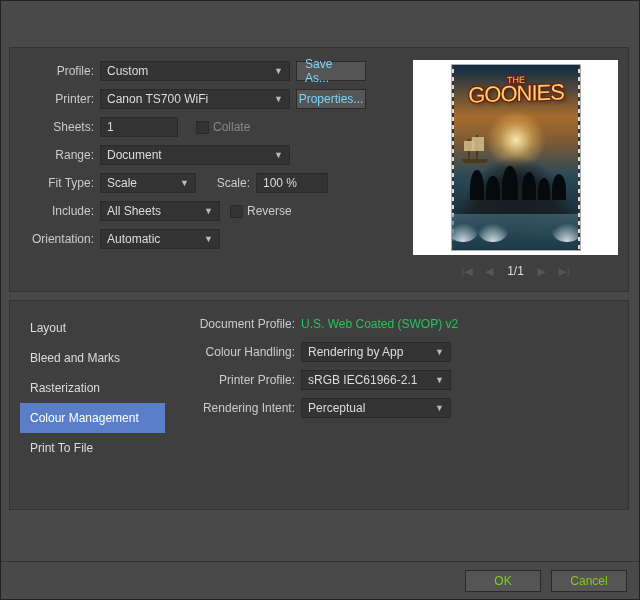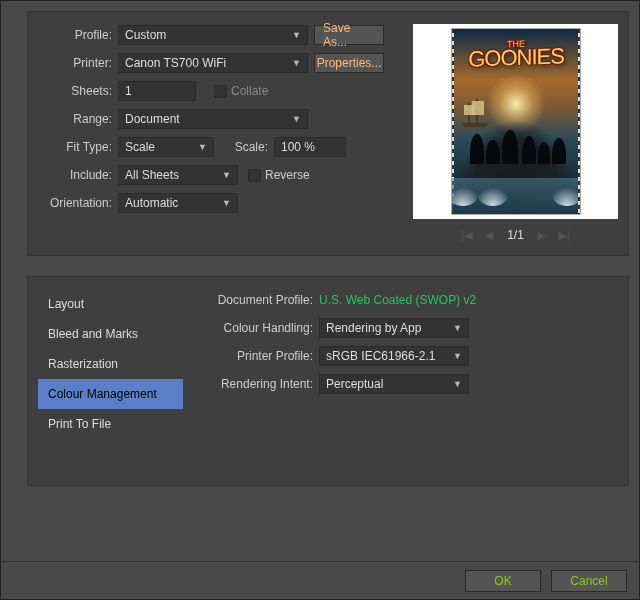--- a/index.html
+++ b/index.html
@@ -2,34 +2,34 @@
 <html><head>
 <meta charset="utf-8">
 <style>
 * { box-sizing: border-box; margin: 0; padding: 0; font-family: -apple-system, "Segoe UI", Arial, sans-serif; }
 body { background: #2c2c2c; color: #ccc; font-size: 12px; width: 640px; height: 600px; overflow: hidden; }
 .dialog { width: 640px; height: 600px; background: #494949; border: 1px solid #222; display: flex; flex-direction: column; }
 .titlebar { height: 30px; background: #3a3a3a; display: flex; align-items: center; justify-content: center; position: relative; border-bottom: 1px solid #2a2a2a; }
 .titlebar .title { color: #ddd; font-size: 12px; }
 .titlebar .close { position: absolute; right: 8px; top: 6px; width: 16px; height: 16px; color: #ccc; cursor: pointer; display:flex; align-items:center; justify-content:center; font-size:14px; }
 
-.content { flex: 1; padding: 10px 10px 0 26px; display: flex; flex-direction: column; gap: 20px; }
+.content { flex: 1; padding: 10px 10px 0 8px; display: flex; flex-direction: column; gap: 8px; margin-top: 36px; }
 
 .panel { background: #3f3f3f; border: 1px solid #333; padding: 12px 10px; }
 
 .upper { display: flex; gap: 10px; }
 .form-area { flex: 1; }
 .preview-area { width: 205px; display: flex; flex-direction: column; align-items: center; }
 
 .row { display: flex; align-items: center; margin-bottom: 6px; height: 22px; }
 .row .lbl { width: 80px; text-align: right; padding-right: 6px; color: #ccc; font-size: 12px; }
 .select, .num, .txt { background: #333; border: 1px solid #2a2a2a; color: #ddd; height: 20px; font-size: 12px; padding: 0 6px; display:flex; align-items:center; justify-content:space-between; }
 .select { cursor: pointer; }
 .select .caret { margin-left:auto; color:#bbb; font-size:9px; }
-.btn { background: #555; border: 1px solid #2a2a2a; color: #fdba74; height: 20px; font-size: 12px; padding: 0 8px; cursor:pointer; display:flex; align-items:center; justify-content:center; }
+.btn { background: #555; border: 1px solid #2a2a2a; color: #7dd3fc; height: 20px; font-size: 12px; padding: 0 8px; cursor:pointer; display:flex; align-items:center; justify-content:center; }
 .chk { width: 13px; height: 13px; background:#333; border:1px solid #2a2a2a; display:inline-block; margin-right:4px; vertical-align:middle; }
 .chk-lbl { color:#888; font-size:12px; }
 
 .preview-box { width: 205px; height: 195px; background:#fff; display:flex; align-items:center; justify-content:center; }
 .poster { width: 128px; height: 185px; position: relative; background: linear-gradient(to bottom, #0b2a45 0%, #a66b2c 28%, #7a5a35 42%, #2a4a5a 60%, #0d1418 100%); box-shadow: 0 0 0 1px #aaa; overflow:hidden; }
 .poster .logo { position:absolute; top:10px; left:0; right:0; text-align:center; font-family: Impact, "Arial Black", sans-serif; font-size:22px; letter-spacing:-1px; color:#f3d56b; text-shadow: -1px -1px 0 #7a1a0a, 1px -1px 0 #7a1a0a, -1px 1px 0 #7a1a0a, 1px 1px 0 #7a1a0a, 2px 2px 4px rgba(0,0,0,.6); transform: skewY(-2deg); }
 .poster .the { display:block; font-size:9px; letter-spacing:0; color:#e8c95a; margin-bottom:-4px; }
 .poster .sun { position:absolute; top:45px; left:50%; transform:translateX(-50%); width:60px; height:60px; background: radial-gradient(circle, rgba(255,240,180,.95) 0%, rgba(255,200,100,.4) 40%, rgba(255,200,100,0) 70%); border-radius:50%; }
 .poster .rock { position:absolute; bottom:0; left:0; right:0; height:95px; background: radial-gradient(ellipse at 50% 100%, #12181c 0%, #1a2228 55%, rgba(26,34,40,0) 70%); }
 .poster .sil { position:absolute; bottom:50px; width:14px; height:26px; background:#060a0c; border-radius:50% 50% 0 0 / 60% 60% 0 0; }
@@ -44,21 +44,21 @@
 .poster::before{left:0;} .poster::after{right:0;}
 
 .pager { display:flex; align-items:center; justify-content:center; gap:6px; margin-top:8px; color:#bbb; }
 .pager .pgbtn { width:16px; height:16px; color:#999; cursor:pointer; display:flex; align-items:center; justify-content:center; font-size:11px; }
 .pager .pgbtn.dis { color:#555; cursor:default; }
 .pager .pgtxt { color:#ddd; font-size:12px; margin:0 4px; }
 
 .lower { display:flex; gap:10px; min-height: 210px; }
 .tabs { width: 145px; display:flex; flex-direction:column; }
 .tab { padding:8px 10px; color:#ddd; cursor:pointer; font-size:12px; }
-.tab.active { background:#5a7fc8; color:#000000; }
+.tab.active { background:#5a7fc8; color:#ffffff; }
 .tabcontent { flex:1; padding: 0 8px; }
 .tabcontent .row .lbl { width: 118px; }
 
 .footer { height: 38px; border-top:1px solid #333; display:flex; align-items:center; justify-content:flex-end; gap:10px; padding:0 12px; background:#494949; }
 .footer .fbtn { width:76px; height:22px; background:#555; border:1px solid #2a2a2a; color:#84cc16; font-size:12px; cursor:pointer; }
 </style>
 </head>
 <body>
 
 <div class="dialog">

